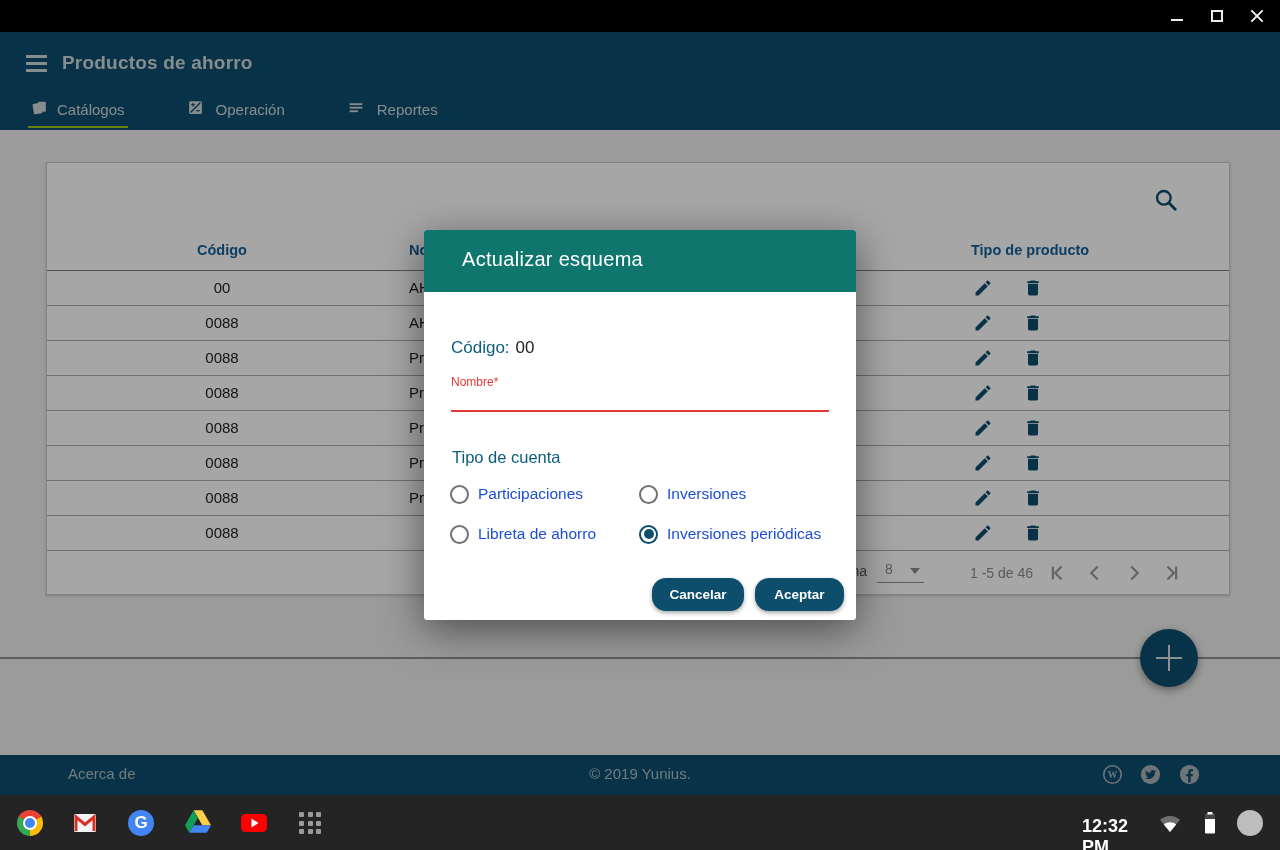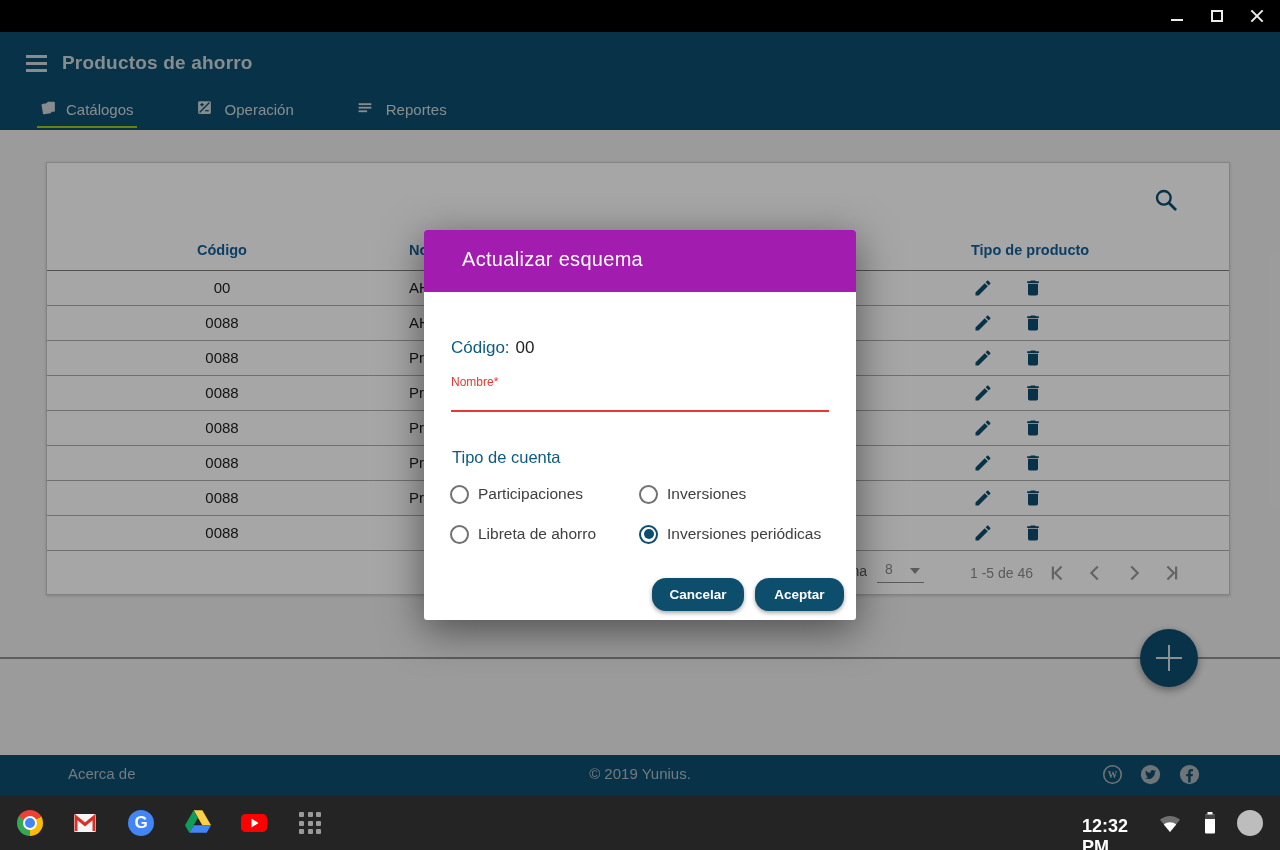--- a/index.html
+++ b/index.html
@@ -16,21 +16,21 @@
   .wc-close::before { transform:rotate(45deg); }
   .wc-close::after  { transform:rotate(-45deg); }
 
   
   .page { position:absolute; left:0; top:32px; width:1280px; height:763px; background:#efefef; }
 
   .appbar { position:absolute; left:0; top:0; width:100%; height:98px; background:#0d4e6d; }
   .hamburger { position:absolute; left:26px; top:23px; width:21px; height:17px; cursor:pointer; }
   .hamburger span { display:block; width:21px; height:2.6px; background:#cfd8dc; margin-bottom:4.4px; }
   .app-title { position:absolute; left:62px; top:20px; font-size:19px; font-weight:700; color:#cfd8dc; letter-spacing:.2px; }
-  .tabbar { position:absolute; left:0; bottom:0; height:42px; width:100%; display:flex; padding-left:37px; }
+  .tabbar { position:absolute; left:0; bottom:0; height:42px; width:100%; display:flex; padding-left:28px; }
   .tab { display:flex; align-items:center; gap:9px; color:#cfd8dc; font-size:15px; position:relative; cursor:pointer; padding:0 3px; }
   .tab + .tab { margin-left:56px;gap:12px; }
   .tab.active::after { content:""; position:absolute; left:0; right:0; bottom:2px; height:2.5px; background:#a2c617; }
   .tab svg { flex:0 0 auto; }
 
   
   .card { position:absolute; left:46px; top:130px; width:1184px; height:433px; background:#fff;
           border:1px solid #c9c9c9; box-shadow:0 1px 3px rgba(0,0,0,.18); }
   .search-btn { position:absolute; right:50px; top:24px; width:26px; height:26px; cursor:pointer; }
   .thead { position:absolute; left:0; top:63px; width:100%; height:45px; border-bottom:1px solid #7f7f7f; }
@@ -65,37 +65,37 @@
   .footer { position:absolute; left:0; top:723px; width:100%; height:40px; background:#0d4e6d; }
   .footer-about { position:absolute; left:68px; top:10px; font-size:15px; color:#b0bec5; cursor:pointer; }
   .footer-copy { position:absolute; left:0; width:100%; top:10px; text-align:center; font-size:15px; color:#b0bec5; }
   .soc { position:absolute; top:9px; width:21px; height:21px; cursor:pointer; }
   .soc-wp { left:1102px; } .soc-tw { left:1140px; } .soc-fb { left:1179px; }
 
   
   .overlay { position:absolute; inset:0; background:rgba(0,0,0,.35); z-index:50; }
   .modal { position:absolute; left:424px; top:198px; width:432px; height:390px; background:#fff; z-index:60;
            border-radius:3px; box-shadow:0 10px 40px rgba(0,0,0,.5); }
-  .modal-header { position:absolute; left:0; top:0; width:100%; height:62px; background:#a21caf; border-radius:3px 3px 0 0; }
+  .modal-header { position:absolute; left:0; top:0; width:100%; height:62px; background:#0f766e; border-radius:3px 3px 0 0; }
   .modal-title { position:absolute; left:38px; top:18px; color:#fff; font-size:20px; font-weight:500; letter-spacing:.3px; }
   .m-codigo { position:absolute; left:27px; top:108px; font-size:17px; }
   .m-codigo .lbl { color:#0d5c80; font-weight:500; }
   .m-codigo .val { color:#212121; margin-left:6px; }
   .m-nombre-lbl { position:absolute; left:27px; top:145px; font-size:12px; color:#e53935; }
   .m-nombre-val { position:absolute; left:27px; top:161px; width:378px; font-size:15.5px; color:#1b1b1b; border:none; outline:none;
                   background:transparent; font-family:"Liberation Sans", sans-serif; }
   .m-underline { position:absolute; left:27px; top:180px; width:378px; height:2px; background:#e53935; }
   .m-section { position:absolute; left:28px; top:218px; font-size:16.5px; color:#0d5c80; }
   .radio-item { position:absolute; display:flex; align-items:center; gap:9px; cursor:pointer; height:22px; }
   .r1c1 { left:26px; top:253px; } .r1c2 { left:215px; top:253px; }
   .r2c1 { left:26px; top:293px; } .r2c2 { left:215px; top:293px; }
   .radio { width:19px; height:19px; border-radius:50%; border:2px solid #717171; position:relative; flex:0 0 auto; }
   .radio.selected { border-color:#0d4e6d; }
   .radio.selected::after { content:""; position:absolute; left:2.5px; top:2.5px; width:10px; height:10px; border-radius:50%; background:#0d4e6d; }
-  .radio-label { font-size:15.5px; color:#404040; white-space:nowrap; }
+  .radio-label { font-size:15.5px; color:#1d4ed8; white-space:nowrap; }
   .m-btn { position:absolute; top:348px; height:33px; background:#0d4e6d; color:#fff; border:none; border-radius:14px;
            font-size:13.5px; font-weight:700; font-family:"Liberation Sans", sans-serif; cursor:pointer;
            box-shadow:0 2px 4px rgba(0,0,0,.35); }
   .btn-cancel { left:228px; width:92px; } .btn-accept { left:331px; width:89px; }
 
   
   .shelf { position:absolute; left:0; top:795px; width:1280px; height:55px; background:#242424; }
   .shelf-icon { position:absolute; top:15px; width:26px; height:26px; cursor:pointer; }
   .chrome-icon { left:17px; border-radius:50%;
     background:conic-gradient(from -60deg, #ea4335 0deg 120deg, #fbbc05 120deg 240deg, #34a853 240deg 360deg); }

